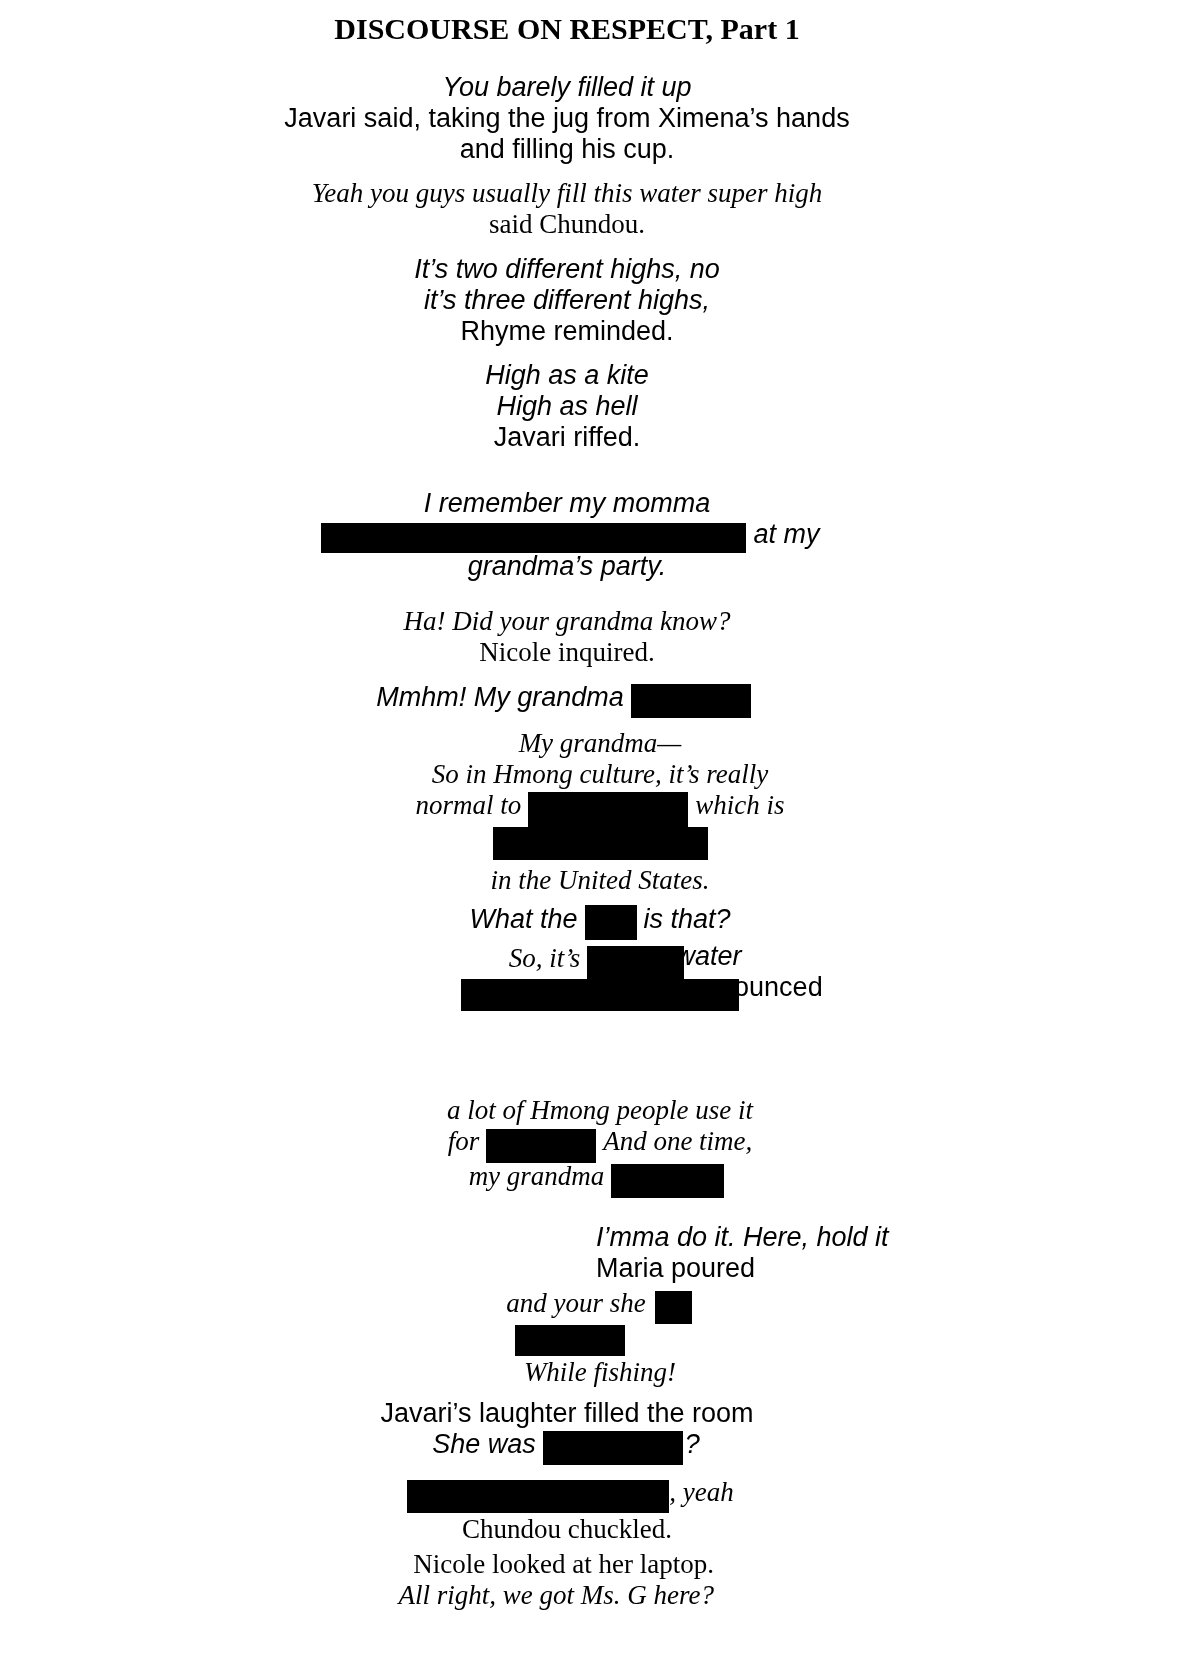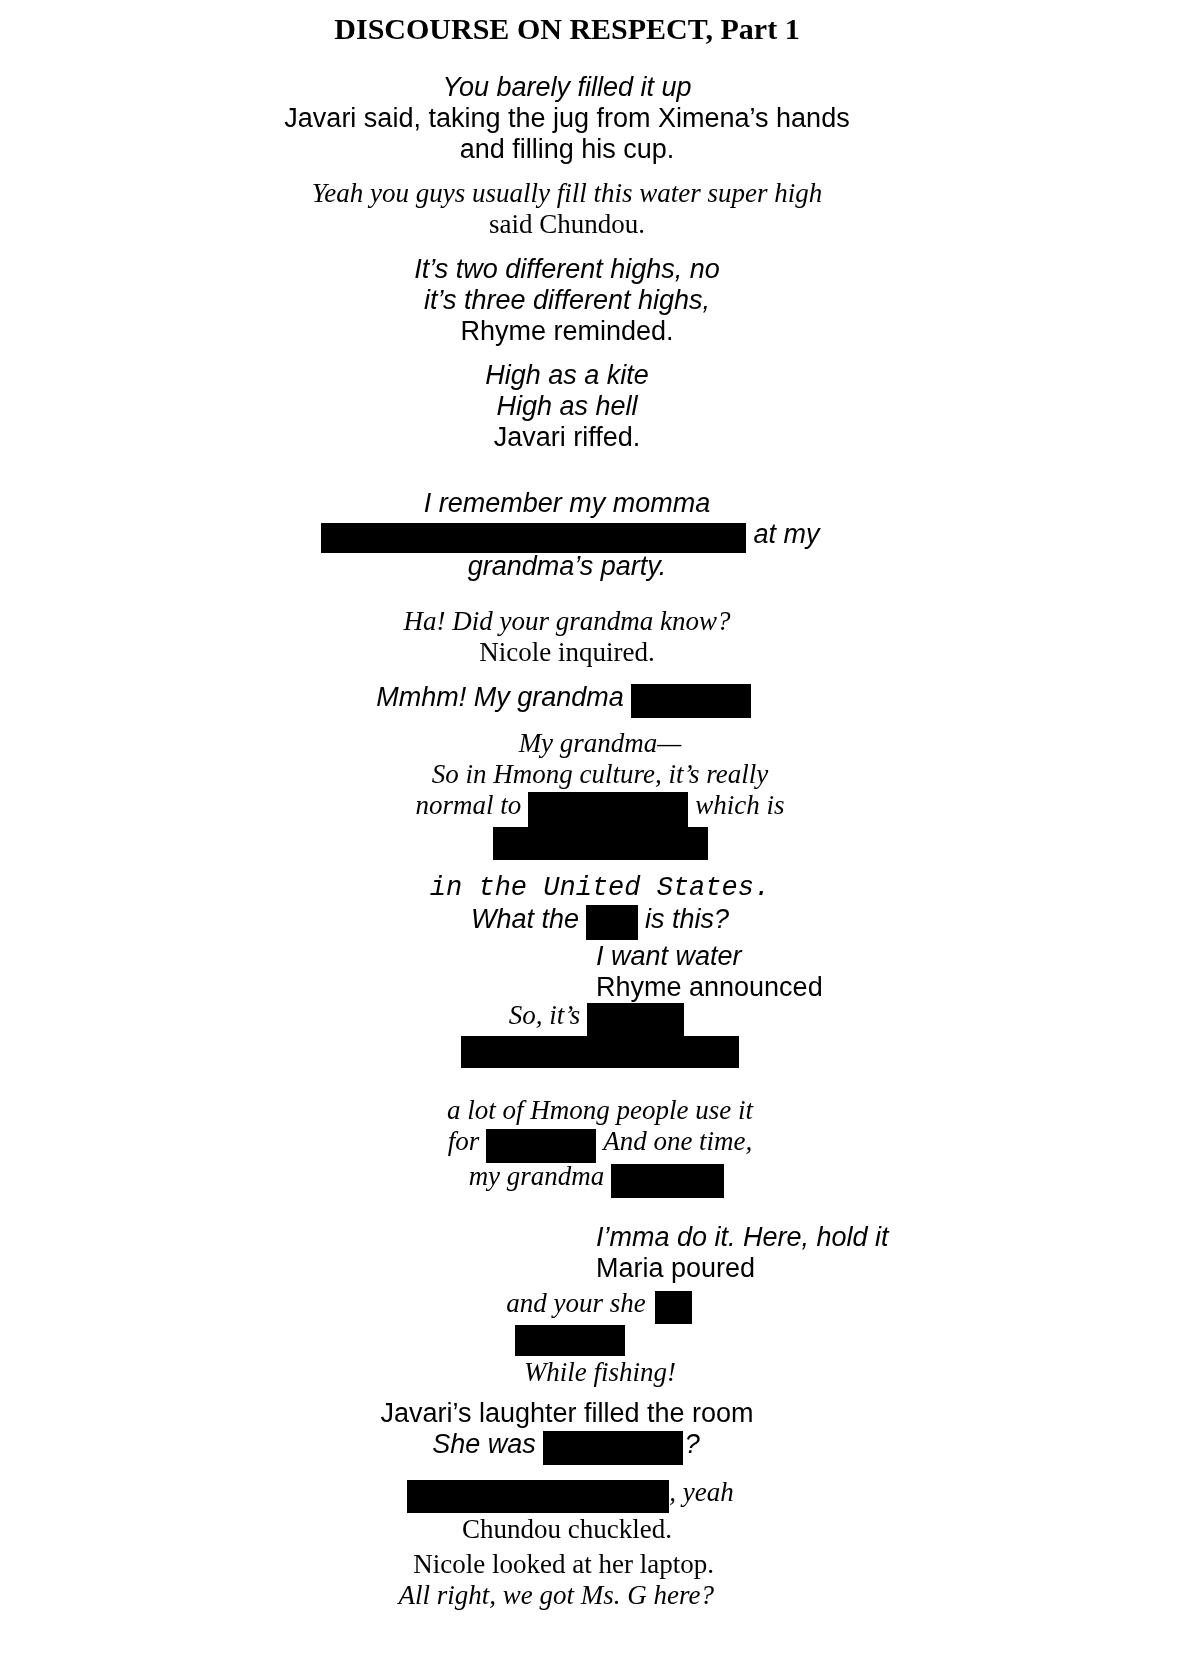--- a/index.html
+++ b/index.html
@@ -92,33 +92,33 @@
 
   <div class="stanza sans it cL" style="top:682px;">
     <span class="ln"><span>Mmhm! My grandma</span><span class="bar" style="width:120px;height:34px;"></span></span>
   </div>
 
   <div class="stanza serif it cR" style="top:728px;text-align:center;">
     <span class="ln">My grandma—</span>
     <span class="ln">So in Hmong culture, it’s really</span>
     <span class="ln"><span>normal to</span><span class="bar" style="width:160px;height:36px;"></span><span>which is</span></span>
     <span class="ln barline" style="height:36px;"><span class="bar" style="width:215px;height:33px;transform:translateY(0);"></span></span>
-    <span class="ln" style="margin-top:11px;font-family:Liberation Mono, monospace;">in the United States.</span>
+    <span class="ln" style="margin-top:3px;">in the United States.</span>
   </div>
 
   <div class="stanza sans it cR" style="top:903px;">
-    <span class="ln"><span>What the</span><span class="bar" style="width:52px;height:35px;"></span><span>is this?</span></span>
+    <span class="ln"><span>What the</span><span class="bar" style="width:52px;height:35px;"></span><span>is that?</span></span>
   </div>
 
   <div class="aside sans" style="top:941px;">
     <span class="ln it">I want water</span>
     <span class="ln">Rhyme announced</span>
   </div>
 
-  <div class="stanza serif it cR" style="top:1000px;">
+  <div class="stanza serif it cR" style="top:943px;">
     <span class="ln"><span>So, it’s</span><span class="bar" style="width:97px;height:33px;"></span></span>
     <span class="ln barline" style="height:33px;"><span class="bar" style="width:278px;height:32px;transform:translateY(0);"></span></span>
   </div>
 
 
   <div class="stanza serif it cR" style="top:1095px;">
     <span class="ln">a lot of Hmong people use it</span>
     <span class="ln"><span>for</span><span class="bar" style="width:110px;height:34px;"></span><span>And one time,</span></span>
     <span class="ln"><span>my grandma</span><span class="bar" style="width:113px;height:34px;"></span></span>
   </div>

